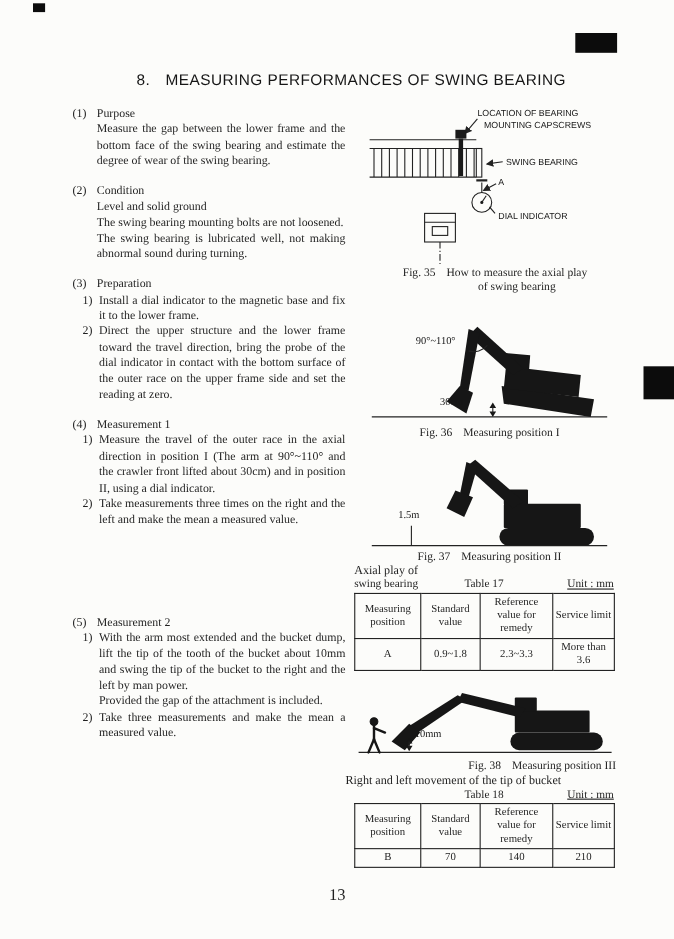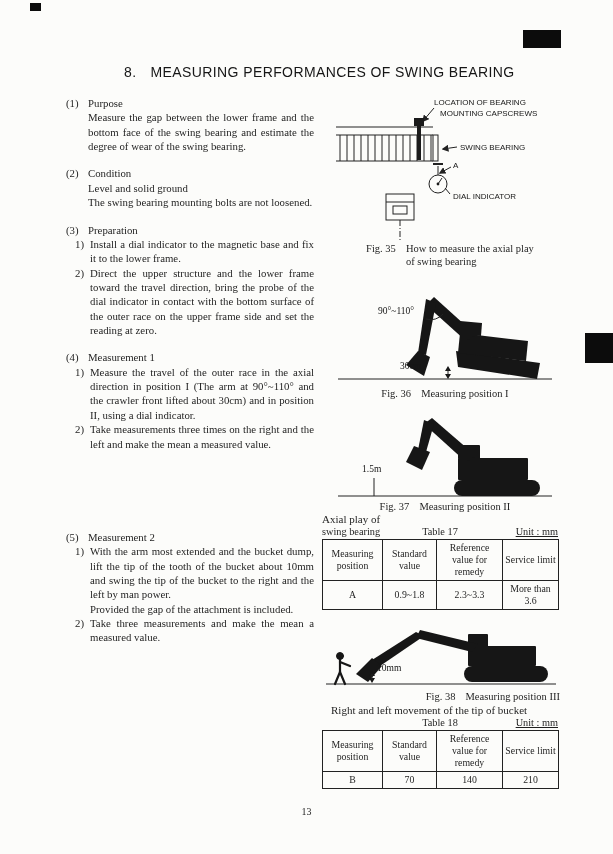--- a/index.html
+++ b/index.html
@@ -62,21 +62,21 @@
   .dtable th, .dtable td {
     border:1px solid #222; text-align:center; vertical-align:middle;
     font-weight:normal; padding:2px 1px;
   }
   .dtable th { height:38px; }
   .t17 td { height:27px; }
   .t18 td { height:16px; }
 
   .pagenum {
     position:absolute; left:0; top:806px; width:613px;
-    text-align:center; font-size:10px;
+    text-align:center; font-size:15px;
   }
 </style>
 </head>
 <body>
 
 <div class="page">
 
   <div class="art art-tl"></div>
   <div class="art art-tr"></div>
   <div class="art art-tab"></div>
@@ -96,20 +96,21 @@
       <p class="sec-body">Measure the gap between the lower frame and the bottom face of the swing bearing and estimate the degree of wear of the swing bearing.</p>
     </div>
 
     <div class="sec">
       <div class="sec-head">
         <span class="num">(2)</span>
         <span class="head">Condition</span>
       </div>
       <p class="sec-body">Level and solid ground</p>
       <p class="sec-body">The swing bearing mounting bolts are not loosened.</p>
+      <p class="sec-body">The swing bearing is lubricated well, not making abnormal sound during turning.</p>
     </div>
 
     <div class="sec">
       <div class="sec-head">
         <span class="num">(3)</span>
         <span class="head">Preparation</span>
       </div>
       <div class="item">
         <span class="inum">1)</span>
         <p class="itext">Install a dial indicator to the magnetic base and fix it to the lower frame.</p>
@@ -185,21 +186,21 @@
         <circle cx="108" cy="88" r="1.4"></circle>
       </g>
     </svg>
     <div class="flabel" style="left:104px; top:2px;">LOCATION OF BEARING</div>
     <div class="flabel" style="left:110px; top:13px;">MOUNTING CAPSCREWS</div>
     <div class="flabel" style="left:130px; top:47px;">SWING BEARING</div>
     <div class="flabel" style="left:123px; top:65px;">A</div>
     <div class="flabel" style="left:123px; top:96px;">DIAL INDICATOR</div>
   </div>
 
-  <div class="figcap" style="left:340px; top:243px; width:220px;">
+  <div class="figcap" style="left:340px; top:243px; width:220px;text-align:center;">
     <span>Fig. 35</span>
     <span class="lines">
       <span>How to measure the axial play</span>
       <span>of swing bearing</span>
     </span>
   </div>
 
   <div class="fig" style="left:330px; top:275px; width:230px; height:112px;">
     <svg width="230" height="112" viewBox="0 0 230 112">
       <line x1="8" y1="104" x2="222" y2="104" stroke="#222" stroke-width="1.2"></line>
@@ -300,21 +301,21 @@
       </g>
     </svg>
     <div class="flabel serif" style="left:55px; top:57px;">10mm</div>
   </div>
 
   <div class="figcap" style="left:330px; top:691px; width:230px;justify-content:flex-end;">
     <span>Fig. 38</span>
     <span>Measuring position III</span>
   </div>
 
-  <div class="precap" style="left:331px; top:704px;">Right and left movement of the tip of bucket</div>
+  <div class="precap" style="left:314px; top:704px;">Right and left movement of the tip of bucket</div>
   <div class="caprow" style="left:322px; top:717px;">
     <span class="l"></span>
     <span class="c">Table 18</span>
     <span class="r">Unit : mm</span>
   </div>
   <table class="dtable t18" style="left:322px; top:730px;">
     <colgroup>
         <col style="width:60px">
         <col style="width:54px">
         <col style="width:66px">

